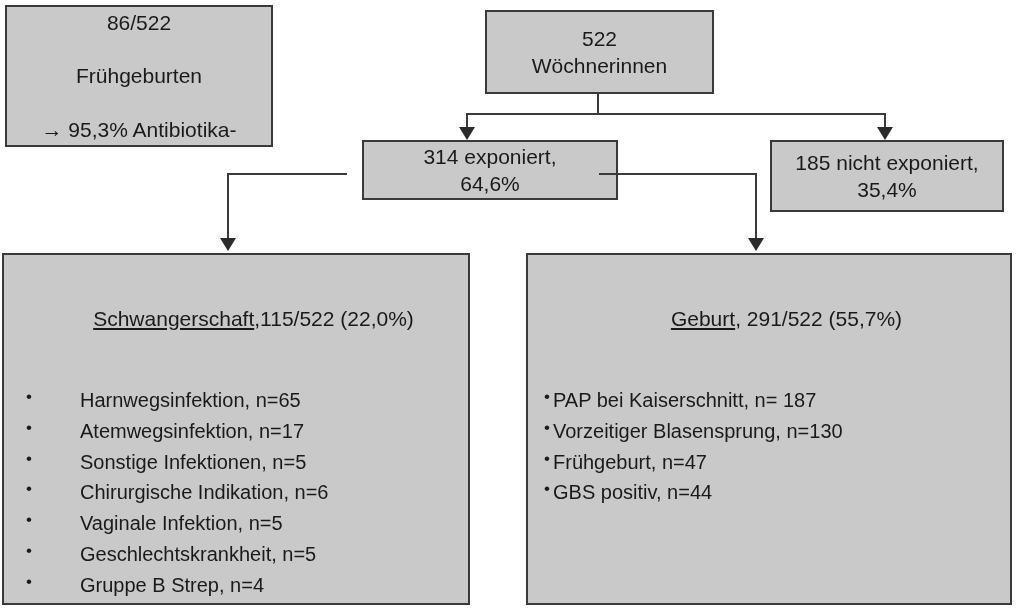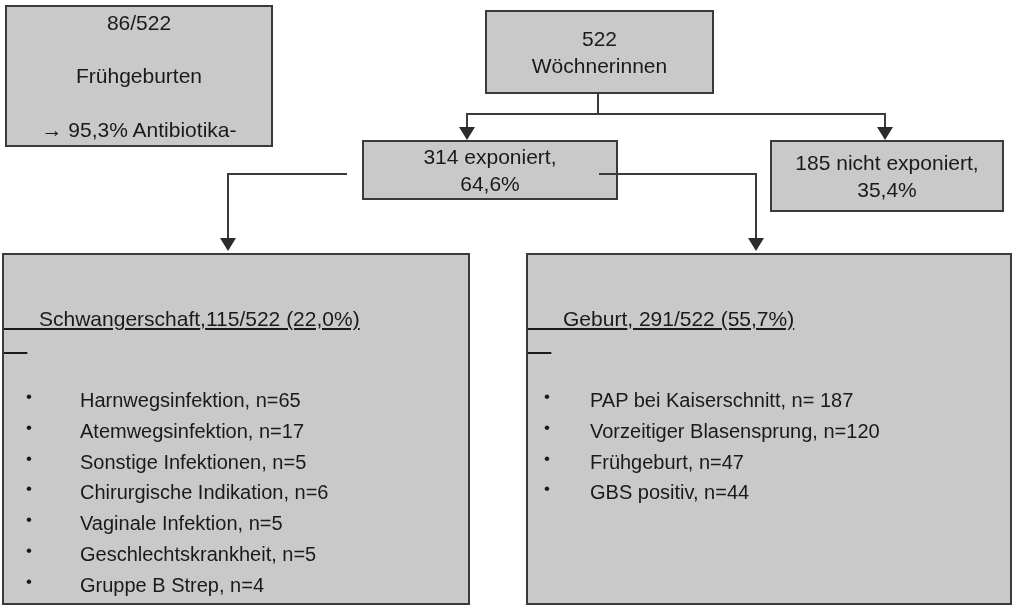--- a/index.html
+++ b/index.html
@@ -64,25 +64,24 @@
     box-sizing: border-box;
     color: #1a1a1a;
   }
   #panel-pregnancy {
     left: 2px; top: 253px; width: 468px; height: 352px;
   }
   #panel-birth {
     left: 526px; top: 253px; width: 486px; height: 352px;
   }
   .panel-title {
-    text-align: left;
+    text-align: center;
     font-size: 21px;
     margin-top: 28px;
     white-space: pre;
-    text-decoration: underline;
   }
   .panel-title .underlined { text-decoration: underline; }
   .panel-list {
     list-style: none;
     margin: 0;
     padding: 0;
     margin-top: 30px;
   }
   .panel-list li {
     font-size: 20px;
@@ -91,21 +90,21 @@
     padding-left: 76px;
     white-space: pre;
   }
   .panel-list li::before {
     content: "\2022";
     position: absolute;
     left: 22px;
     top: -1px;
     font-size: 17px;
   }
-  #panel-birth .panel-list li { padding-left: 62px; }
+  #panel-birth .panel-list li { padding-left: 25px; }
   #panel-birth .panel-list li::before { left: 16px; }
 
   
   .vline, .hline {
     position: absolute;
     background: #3a3a3a;
   }
   .vline { width: 2px; }
   .hline { height: 2px; }
   .arrowhead {
@@ -174,19 +173,19 @@
       <li>Gruppe B Strep, n=4</li>
     </ul>
   </div>
 
   <div class="panel" id="panel-birth">
     <div class="panel-title">
       <span class="underlined">Geburt</span><span>, 291/522 (55,7%)</span>
     </div>
     <ul class="panel-list">
       <li>PAP bei Kaiserschnitt, n= 187</li>
-      <li>Vorzeitiger Blasensprung, n=120</li>
+      <li>Vorzeitiger Blasensprung, n=130</li>
       <li>Frühgeburt, n=47</li>
       <li>GBS positiv, n=44</li>
     </ul>
   </div>
 
 </div>
 
 </body></html>

